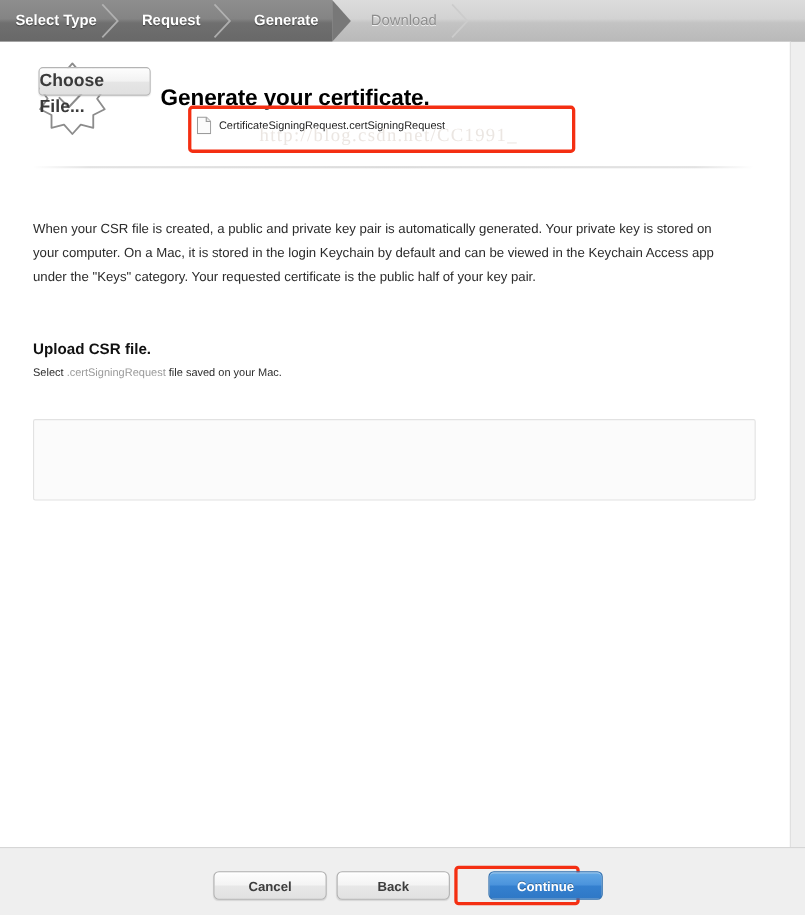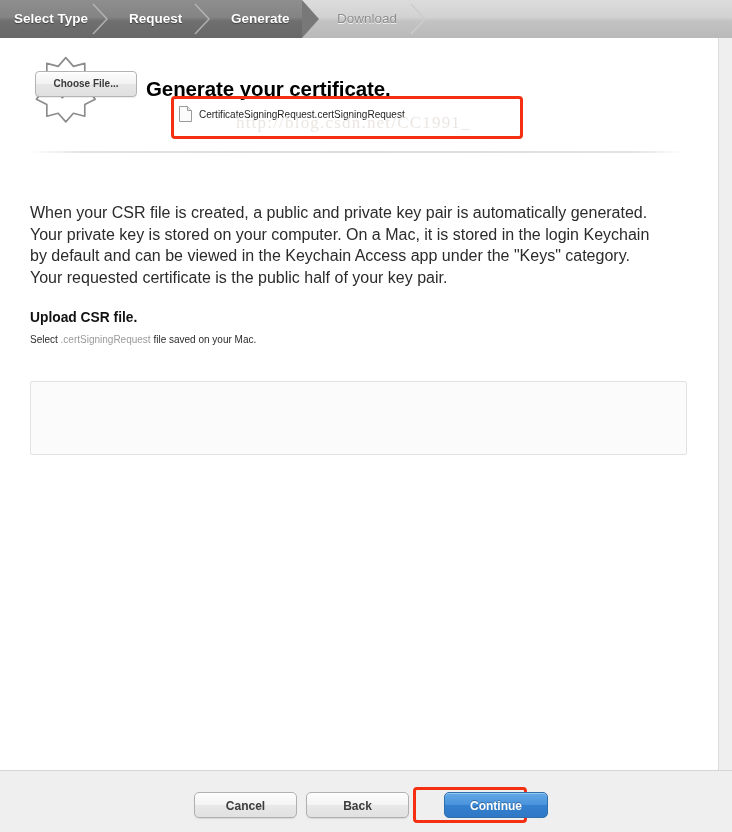--- a/index.html
+++ b/index.html
@@ -88,21 +88,21 @@
     position: absolute;
     left: 30px; top: 113px;
     width: 655px; height: 2px;
     background: linear-gradient(to right, rgba(0,0,0,0) 0%, #e3e3e3 8%, #dcdcdc 50%, #e3e3e3 92%, rgba(0,0,0,0) 100%);
   }
 
   .body-copy {
     position: absolute;
     left: 30px; top: 148px;
     width: 630px;
-    font-size: 16px;
+    font-size: 12px;
     line-height: 21.5px;
     color: #2b2b2b;
   }
 
   .section-head {
     position: absolute;
     left: 30px; top: 272px;
     font-size: 13.8px;
     font-weight: bold;
     color: #111111;
@@ -119,31 +119,30 @@
   .upload-panel {
     position: absolute;
     left: 30px; top: 343px;
     width: 655px; height: 72px;
     background: #fbfbfb;
     border: 1px solid #e2e2e2;
     border-radius: 2px;
   }
   .choose-btn {
     position: absolute;
-    left: 35px; top: 33px;
+    left: 35px; top: 23px;
     width: 100px; height: 24px;
     border: 1px solid #b4b4b4;
     border-radius: 4px;
     background: linear-gradient(to bottom, #fdfdfd 0%, #f2f2f2 50%, #e6e6e6 51%, #e0e0e0 100%);
     box-shadow: 0 1px 1px rgba(0,0,0,0.08), inset 0 1px 0 #ffffff;
-    font-size: 10px;
+    font-size: 16px;
     font-weight: bold;
     color: #3a3a3a;
     line-height: 24px;
-    text-align: center;
     cursor: default;
   }
 
   .file-highlight {
     position: absolute;
     left: 171px; top: 58px;
     width: 352px; height: 43px;
     border: 3px solid #f42f12;
     border-radius: 4px;
     box-sizing: border-box;

